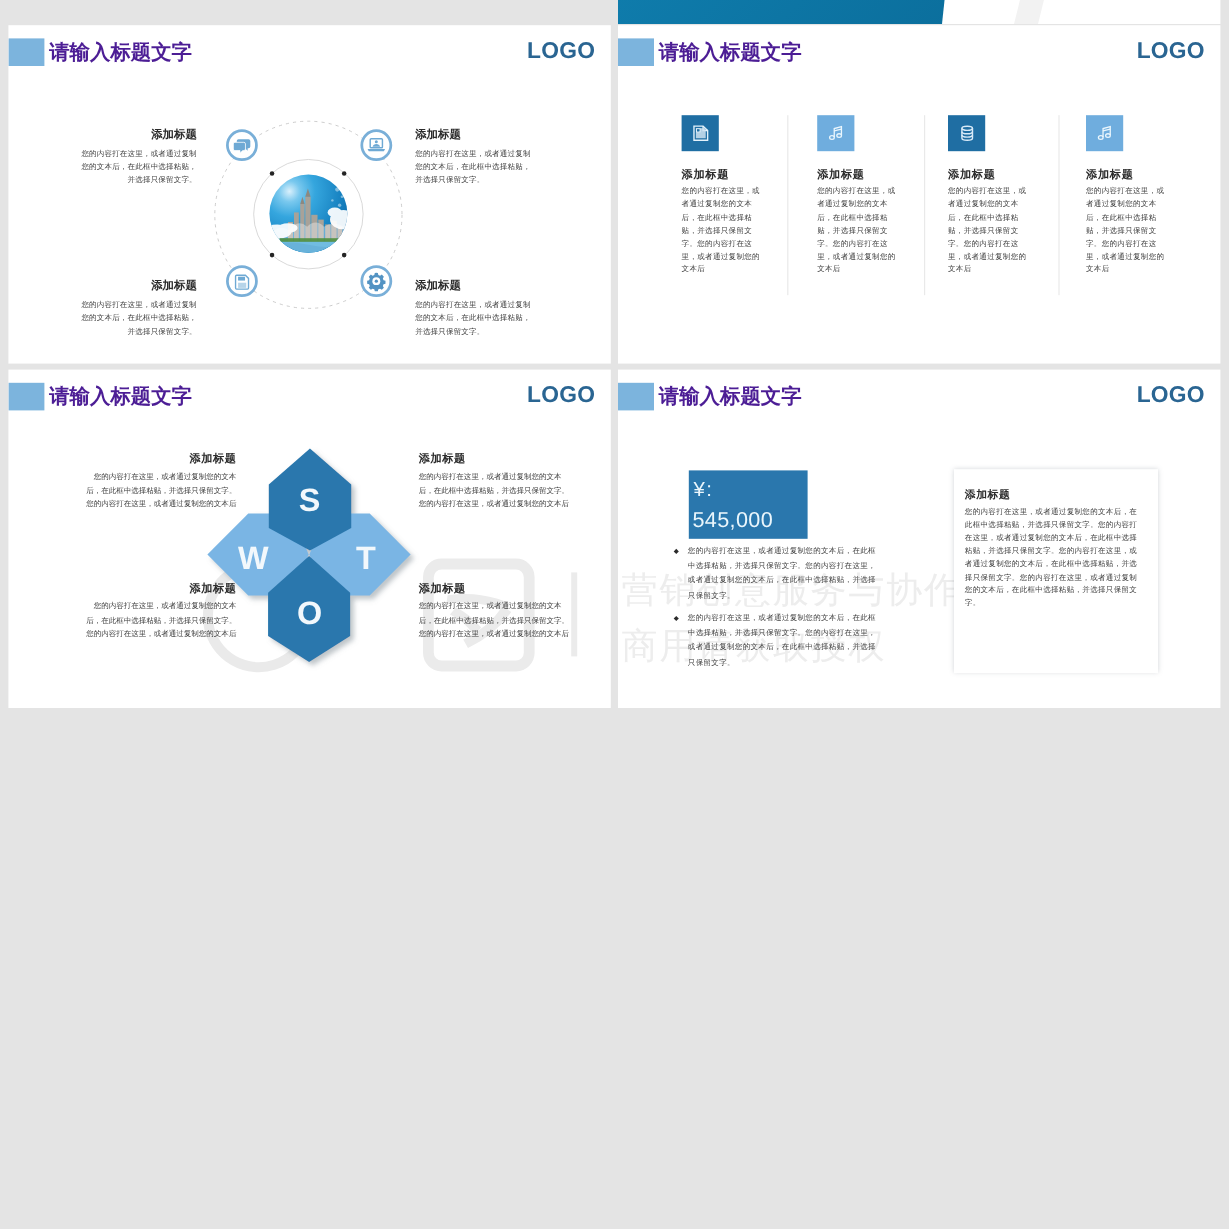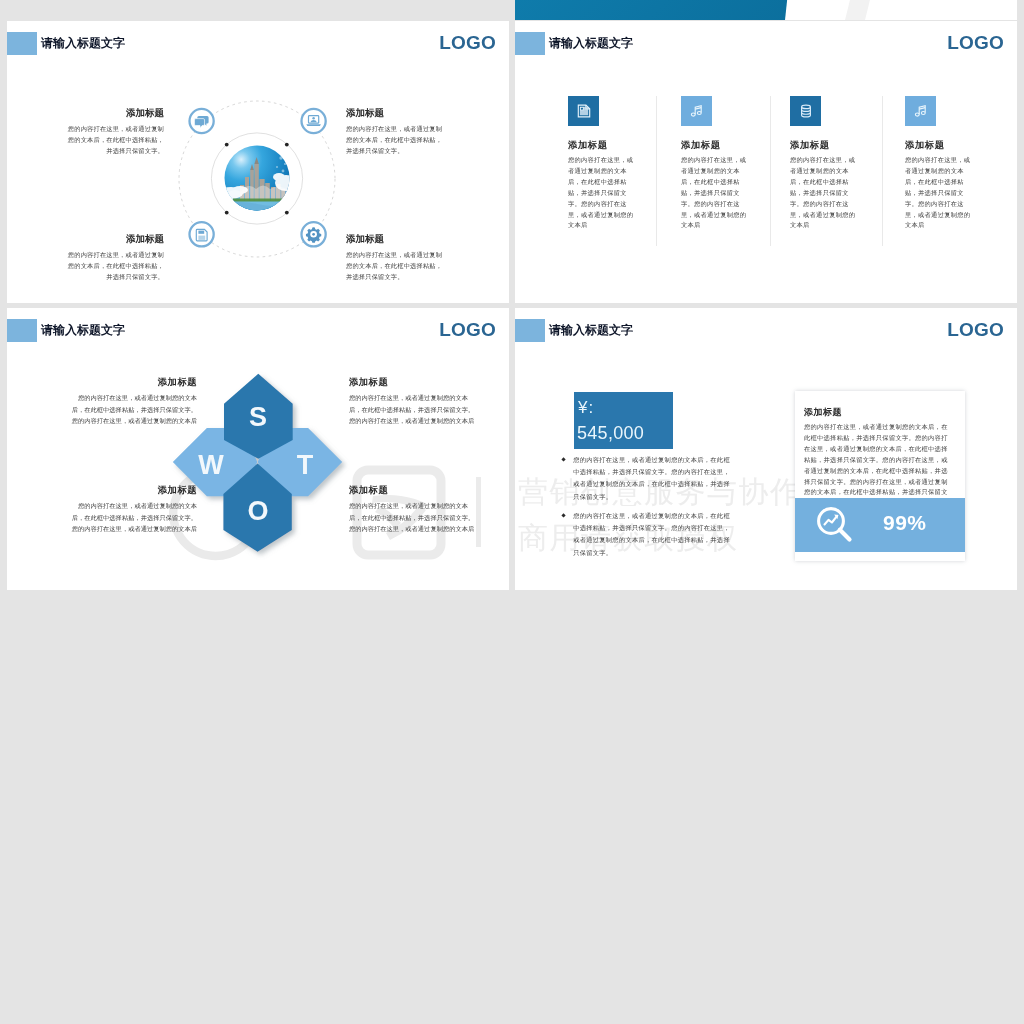--- a/index.html
+++ b/index.html
@@ -4,22 +4,22 @@
 <style>
   html,body{margin:0;padding:0;}
   body{width:1024px;height:1024px;background:#e4e4e4;overflow:hidden;
        font-family:"Liberation Sans","DejaVu Sans",sans-serif;}
   .page{position:absolute;left:0;top:0;width:1024px;height:1024px;}
   .slide{position:absolute;background:#ffffff;overflow:hidden;width:502px;height:282px;}
   .s-l{left:7px;} .s-r{left:515px;}
   .r0{top:-262px;} .r1{top:21px;} .r2{top:308px;}
 
   .hdr-sq{position:absolute;left:0px;top:11px;width:30px;height:23px;background:#7cb4dd;}
-  .hdr-title{position:absolute;left:34px;top:11px;font-size:12px;font-weight:700;
-             color:#0f172a;line-height:23px;letter-spacing:0px;}
+  .hdr-title{position:absolute;left:34px;top:11px;font-size:17px;font-weight:700;
+             color:#4c1d95;line-height:23px;letter-spacing:0px;}
   .hdr-logo{position:absolute;right:13px;top:8px;font-size:19px;font-weight:700;
             color:#2a6592;line-height:27px;letter-spacing:.2px;}
 
   .tt{font-weight:700;color:#2b2b2b;font-size:10px;}
   .bd{color:#3c3c3c;font-size:6.6px;line-height:11.5px;}
 
   
   .s1-txt{position:absolute;width:110px;}
   .s1-txt .tt{font-size:9.5px;line-height:12px;margin-bottom:4px;}
   .s1-txt .bd{font-size:6.25px;line-height:11.2px;letter-spacing:0.16px;}
@@ -340,24 +340,15 @@
       <span class="s4-btxt">您的内容打在这里，或者通过复制您的文本后，在此框中选择粘贴，并选择只保留文字。您的内容打在这里，或者通过复制您的文本后，在此框中选择粘贴，并选择只保留文字。</span>
     </div>
     <div class="s4-bullet" style="top:202px">
       <span class="s4-dia"></span>
       <span class="s4-btxt">您的内容打在这里，或者通过复制您的文本后，在此框中选择粘贴，并选择只保留文字。您的内容打在这里，或者通过复制您的文本后，在此框中选择粘贴，并选择只保留文字。</span>
     </div>
 
     <div class="s4-card">
       <div class="s4-ctt">添加标题</div>
       <div class="s4-cbd">您的内容打在这里，或者通过复制您的文本后，在此框中选择粘贴，并选择只保留文字。您的内容打在这里，或者通过复制您的文本后，在此框中选择粘贴，并选择只保留文字。您的内容打在这里，或者通过复制您的文本后，在此框中选择粘贴，并选择只保留文字。您的内容打在这里，或者通过复制您的文本后，在此框中选择粘贴，并选择只保留文字。</div>
-      <div class="s4-bar">
-        <svg width="42" height="42" viewBox="0 0 42 42" class="s4-mag">
-          <circle cx="17" cy="17" r="12.4" fill="none" stroke="#ffffff" stroke-width="3.1"></circle>
-          <path d="M25.8 25.8 L35.5 35.5" stroke="#ffffff" stroke-width="4.2" stroke-linecap="round"></path>
-          <path d="M10.5 20.5 l4 -4.6 l3.4 2.6 l5.2 -6.6" fill="none" stroke="#ffffff" stroke-width="2.1" stroke-linejoin="round" stroke-linecap="round"></path>
-          <path d="M20.2 10.6 l4.2 0.5 l-1.1 4.1 z" fill="#ffffff"></path>
-        </svg>
-        <span class="s4-pct">99%</span>
-      </div>
     </div>
   </div>
 </div>
 
 </body></html>

